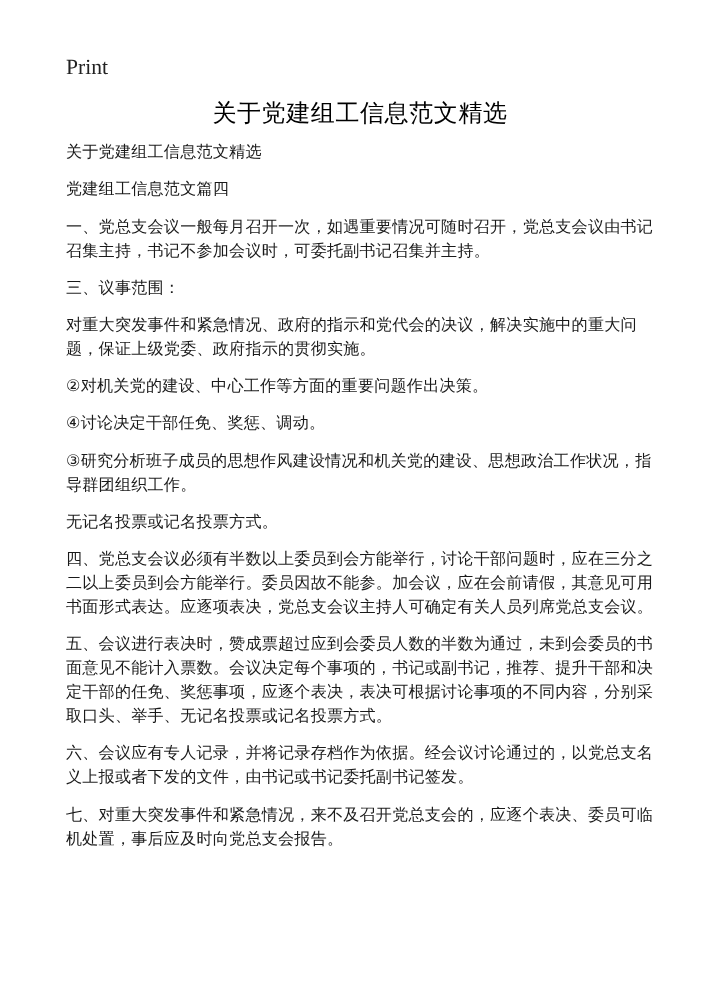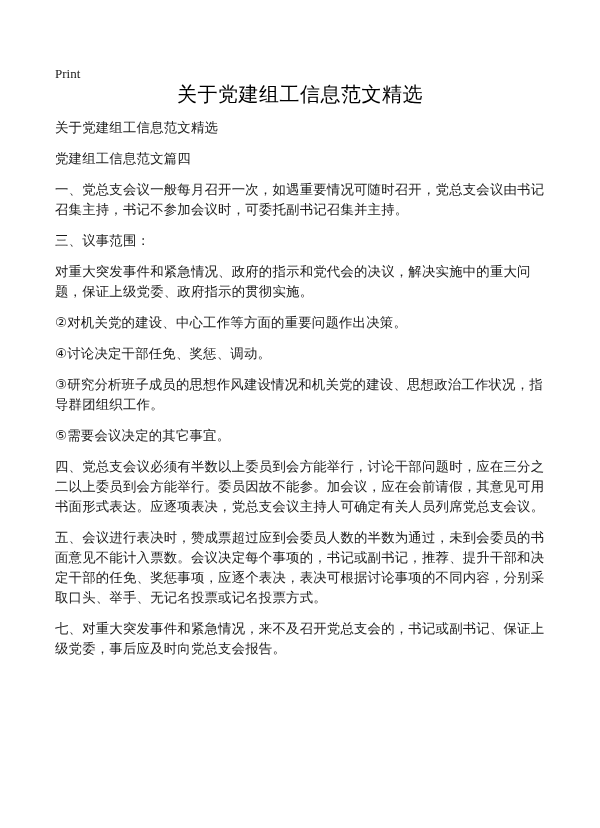--- a/index.html
+++ b/index.html
@@ -1,37 +1,38 @@
 <!DOCTYPE html>
 <html><head>
   <meta charset="utf-8">
   <style>
     html, body { margin: 0; padding: 0; background: #ffffff; }
     body { width: 600px; height: 828px; overflow: hidden; position: relative;
            font-family: "DejaVu Sans", sans-serif; color: #111; }
     .page { position: absolute; left: 55px; top: 0; width: 500px; }
-    .print { position: absolute; top: 46px; left: 0; font-family: "Liberation Serif", serif; font-size: 13px; color: #222; margin-top: 20px; }
+    .print { position: absolute; top: 46px; left: 0; font-family: "Liberation Serif", serif; font-size: 18px; color: #222; }
     .title { position: absolute; top: 80px; left: -55px; width: 600px; text-align: center;
              font-size: 20px; line-height: 28px; color: #000; letter-spacing: 0.5px; }
     .body { position: absolute; top: 118px; left: 0; width: 500px; }
     .p { font-size: 13.4px; line-height: 20px; margin: 0 0 11px 0; color: #1a1a1a; letter-spacing: 0.2px; }
   </style>
 </head>
 <body>
 
 <div class="page">
   <div class="print">Print</div>
   <div class="title">关于党建组工信息范文精选</div>
   <div class="body">
     <p class="p">关于党建组工信息范文精选</p>
     <p class="p">党建组工信息范文篇四</p>
     <p class="p">一、党总支会议一般每月召开一次，如遇重要情况可随时召开，党总支会议由书记召集主持，书记不参加会议时，可委托副书记召集并主持。</p>
     <p class="p">三、议事范围：</p>
     <p class="p">对重大突发事件和紧急情况、政府的指示和党代会的决议，解决实施中的重大问题，保证上级党委、政府指示的贯彻实施。</p>
     <p class="p">②对机关党的建设、中心工作等方面的重要问题作出决策。</p>
     <p class="p">④讨论决定干部任免、奖惩、调动。</p>
     <p class="p">③研究分析班子成员的思想作风建设情况和机关党的建设、思想政治工作状况，指导群团组织工作。</p>
-    <p class="p">⑤需要会议决定的其它事宜。</p>
+    <p class="p">无记名投票或记名投票方式。</p>
     <p class="p">四、党总支会议必须有半数以上委员到会方能举行，讨论干部问题时，应在三分之二以上委员到会方能举行。委员因故不能参。加会议，应在会前请假，其意见可用书面形式表达。应逐项表决，党总支会议主持人可确定有关人员列席党总支会议。</p>
     <p class="p">五、会议进行表决时，赞成票超过应到会委员人数的半数为通过，未到会委员的书面意见不能计入票数。会议决定每个事项的，书记或副书记，推荐、提升干部和决定干部的任免、奖惩事项，应逐个表决，表决可根据讨论事项的不同内容，分别采取口头、举手、无记名投票或记名投票方式。</p>
-    <p class="p">七、对重大突发事件和紧急情况，来不及召开党总支会的，书记或副书记、保证上级党委，事后应及时向党总支会报告。</p>
+    <p class="p">六、会议应有专人记录，并将记录存档作为依据。经会议讨论通过的，以党总支名义上报或者下发的文件，由书记或书记委托副书记签发。</p>
+    <p class="p">七、对重大突发事件和紧急情况，来不及召开党总支会的，应逐个表决、委员可临机处置，事后应及时向党总支会报告。</p>
   </div>
 </div>
 
 </body></html>

